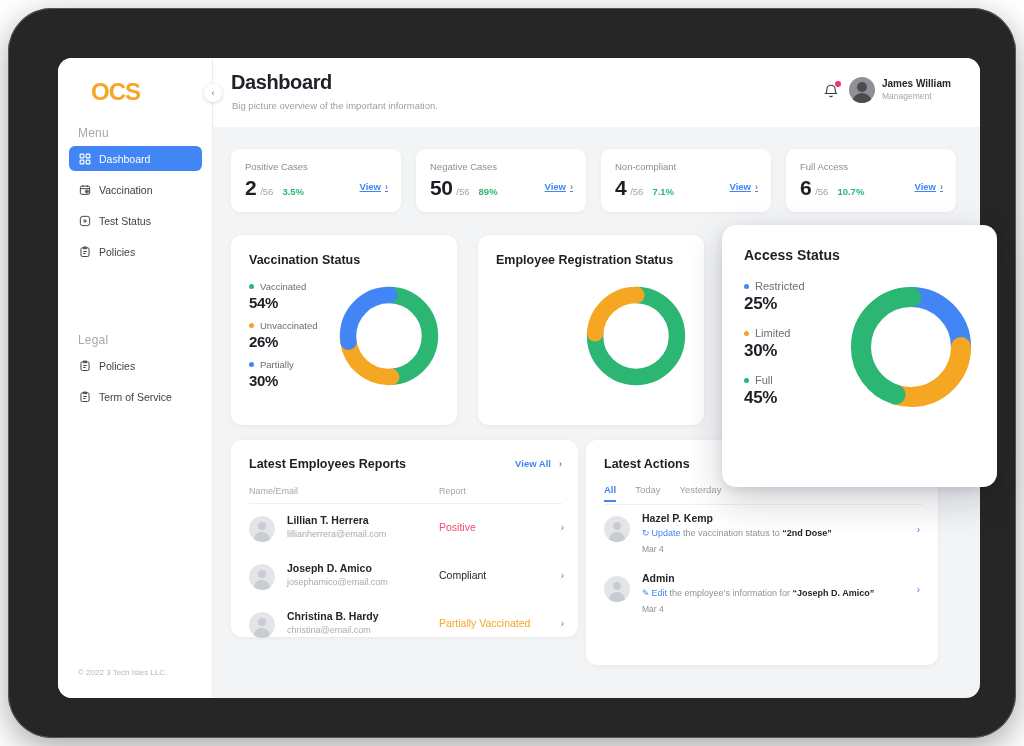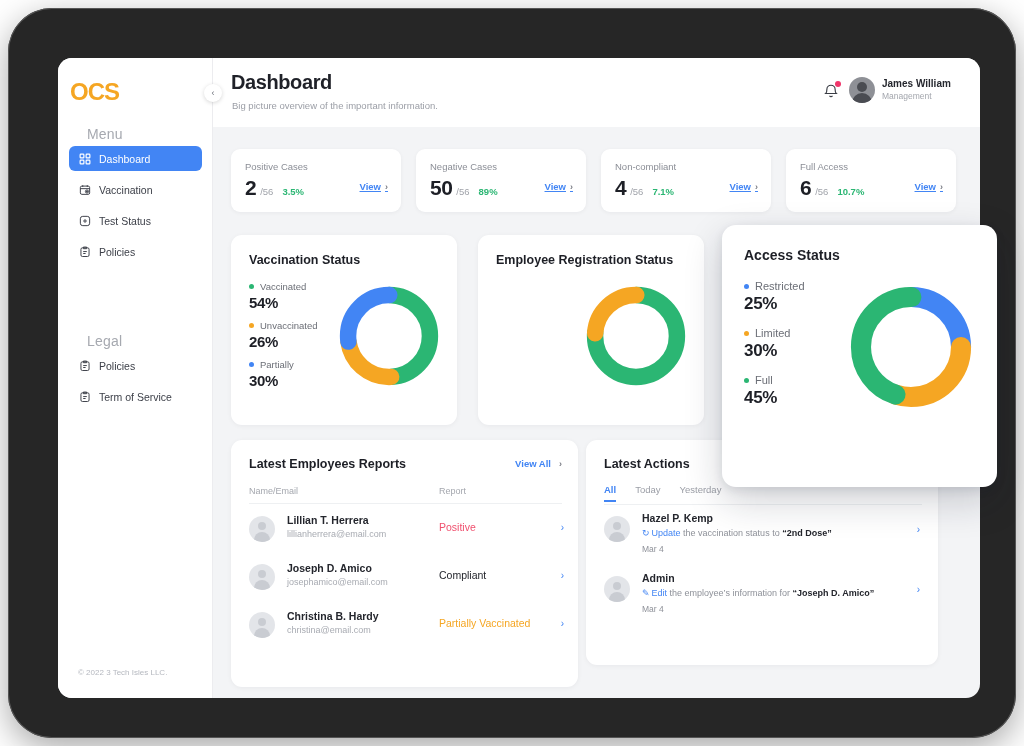--- a/index.html
+++ b/index.html
@@ -29,27 +29,27 @@
   }
 
   
   #sidebar {
     position: absolute; left: 0; top: 0;
     width: 155px; height: 640px;
     background: #ffffff;
     border-right: 1px solid #ececef;
   }
   #logo {
-    position: absolute; left: 12px; top: 20px;
+    position: absolute; left: 33px; top: 20px;
     font-size: 24px; font-weight: 700; letter-spacing: -1px;
     color: #F5A623;
   }
   .nav-section-label {
-    position: absolute; left: 29px;
-    font-size: 14px; color: #a6a9b0; letter-spacing: .2px;
+    position: absolute; left: 20px;
+    font-size: 12px; color: #a6a9b0; letter-spacing: .2px;
   }
   #menu-label { top: 68px; }
   #legal-label { top: 275px; }
   .nav-item {
     position: absolute; left: 11px;
     width: 133px; height: 25px;
     display: flex; align-items: center; gap: 8px;
     padding-left: 10px;
     border-radius: 6px;
     font-size: 10.5px; color: #3d4049;
@@ -149,21 +149,21 @@
   #access-card .legend-label { font-size: 11px; }
   #access-card .legend-value { font-size: 17px; }
   #access-card .donut-wrap { right: 20px; top: 56px; }
 
   
   .panel {
     position: absolute; top: 382px;
     background: #ffffff; border-radius: 11px;
     box-shadow: 0 1px 5px rgba(22,25,40,.05);
   }
-  #panel-reports { left: 18px; width: 347px; height: 247px; }
+  #panel-reports { left: 18px; width: 347px; height: 197px; }
   #panel-actions { left: 373px; width: 352px; height: 225px; padding-left: 31px; }
   .panel-title { position: absolute; left: 18px; top: 17px; font-size: 12.5px; font-weight: 700; color: #1d1f26; }
   .view-all {
     position: absolute; right: 16px; top: 18px;
     font-size: 9.5px; font-weight: 700; color: #4285F4; cursor: pointer;
     display: flex; align-items: center; gap: 8px;
   }
   .col-head { position: absolute; top: 46px; font-size: 9px; color: #a4a7ae; }
   #col-name { left: 18px; }
   #col-report { left: 208px; }

